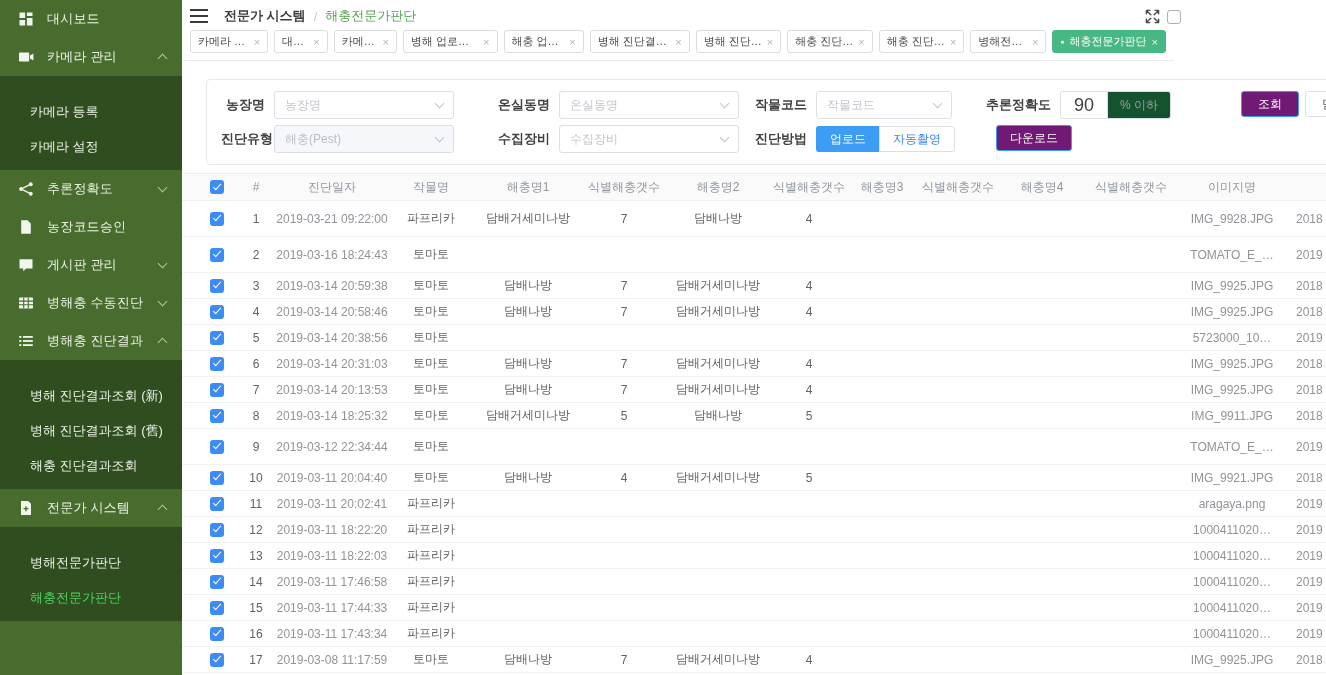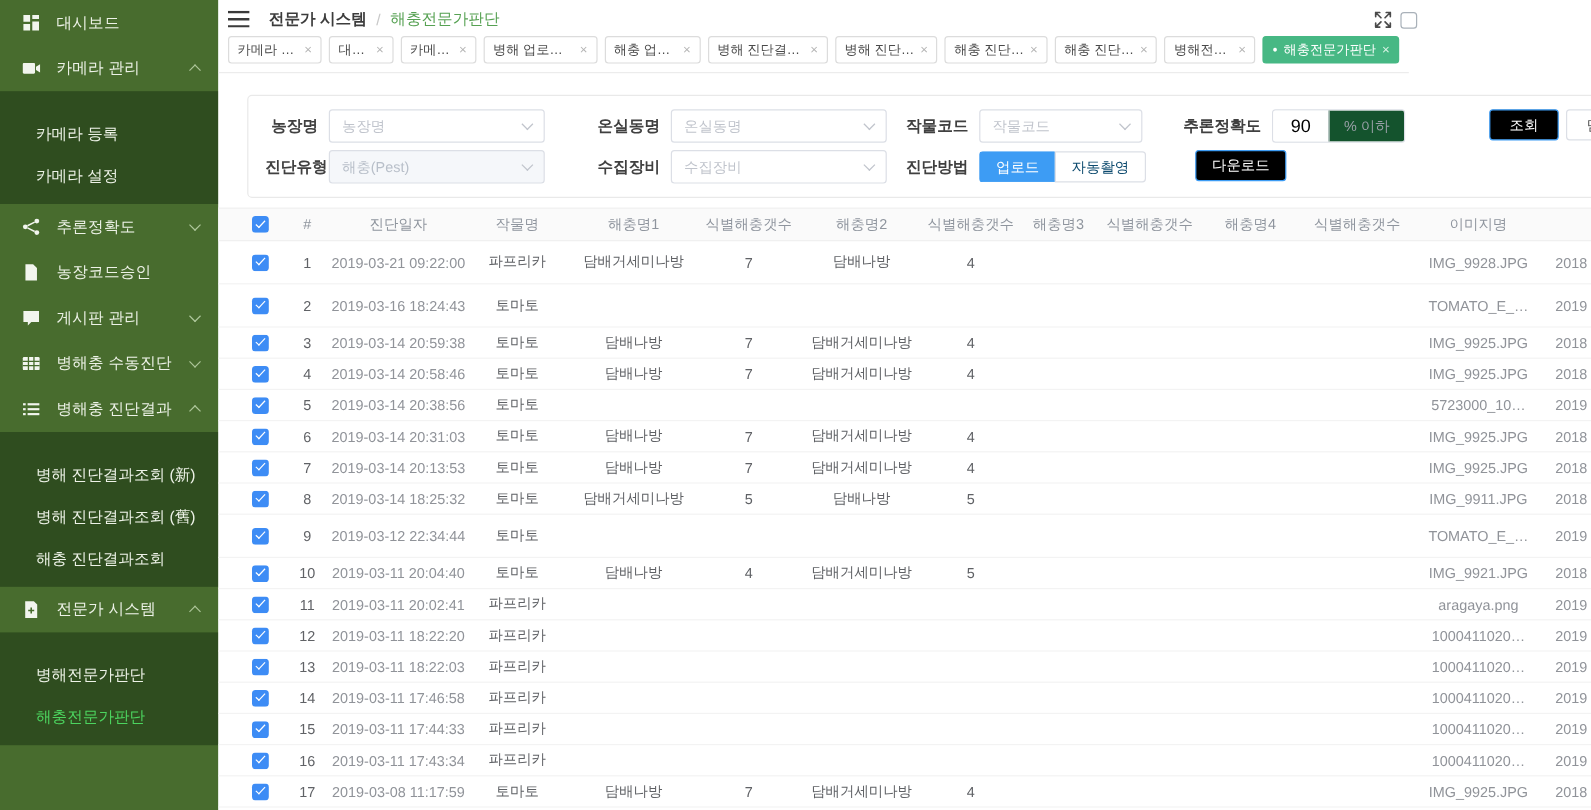--- a/index.html
+++ b/index.html
@@ -42,30 +42,30 @@
 .f-row + .f-row{margin-top:6px}
 .f-label{font-size:13px;font-weight:700;color:#404040;text-align:right;flex-shrink:0;margin-right:9px;white-space:nowrap}
 .w44{width:44px}.w62{width:62px;margin-left:34px}.w56{width:56px;margin-left:12px}.w72{width:72px;margin-left:27px}
 .sel{height:28px;border:1px solid #dcdfe6;border-radius:3px;display:flex;align-items:center;justify-content:space-between;padding:0 10px;background:#fff;cursor:pointer;flex-shrink:0}
 .sel .ph{font-size:12px;color:#c0c4cc;white-space:nowrap}
 .sel.disabled{background:#f5f7fa}
 .sel.disabled .ph{color:#b8bfc9}
 .s180{width:180px}.s136{width:136px}
 .sarrow{width:7px;height:7px;border-right:1.4px solid #c0c4cc;border-bottom:1.4px solid #c0c4cc;transform:rotate(45deg);margin-top:-3px;flex-shrink:0}
 .acc{height:28px;border:1px solid #dcdfe6;border-radius:3px;display:flex;align-items:stretch;background:#fff;overflow:hidden;flex-shrink:0}
-.acc input{width:46px;border:none;outline:none;text-align:center;font-size:15px;color:#000000;font-family:inherit;background:#fff}
+.acc input{width:46px;border:none;outline:none;text-align:center;font-size:18px;color:#404040;font-family:inherit;background:#fff}
 .acc .unit{display:flex;align-items:center;padding:0 12px;border-left:1px solid #dcdfe6;font-size:12px;color:#9aa0a8;background:#14532d;white-space:nowrap}
 .btn{height:26px;border-radius:3px;font-size:12px;padding:0 13px;cursor:pointer;font-family:inherit;white-space:nowrap}
-.btn.primary{background:#000000;border:1px solid #3d9cf4;color:#fff}
+.btn.primary{background:#701a75;border:1px solid #3d9cf4;color:#fff}
 .btn.plain{background:#fff;border:1px solid #dcdfe6;color:#555}
 .btn-search{position:absolute;top:11px;left:1034px;width:58px}
 .btn-close{position:absolute;top:11px;left:1098px;width:58px}
 .btn-download{position:absolute;top:45px;left:789px}
 .toggle{display:flex;flex-shrink:0}
-.toggle .opt{height:26px;line-height:24px;padding:0 13px;border:1px solid #dcdfe6;background:#fff;font-size:12px;color:#0c4a6e;cursor:pointer;white-space:nowrap}
+.toggle .opt{height:26px;line-height:24px;padding:0 13px;border:1px solid #dcdfe6;background:#fff;font-size:12px;color:#3b82f6;cursor:pointer;white-space:nowrap}
 .toggle .opt:first-child{border-radius:3px 0 0 3px;border-right:none}
 .toggle .opt:last-child{border-radius:0 3px 3px 0}
 .toggle .opt.on{background:#3d9cf4;border-color:#3d9cf4;color:#fff}
 
 .table{margin-top:8px;margin-left:-24px;width:1352px}
 .thead,.trow{display:grid;grid-template-columns:56px 36px 116px 82px 112px 80px 108px 74px 72px 80px 88px 90px 112px 64px;align-items:center}
 .thead{height:28px;background:#fafafa;border-top:1px solid #f0f0f0;border-bottom:1px solid #f0f0f0;font-size:12px;color:#8f959e}
 .trow{height:26px;border-bottom:1px solid #f3f3f3;font-size:12px;color:#606266;cursor:pointer}
 .trow.tall{height:36px}
 .cell{text-align:center;overflow:hidden;white-space:nowrap}

